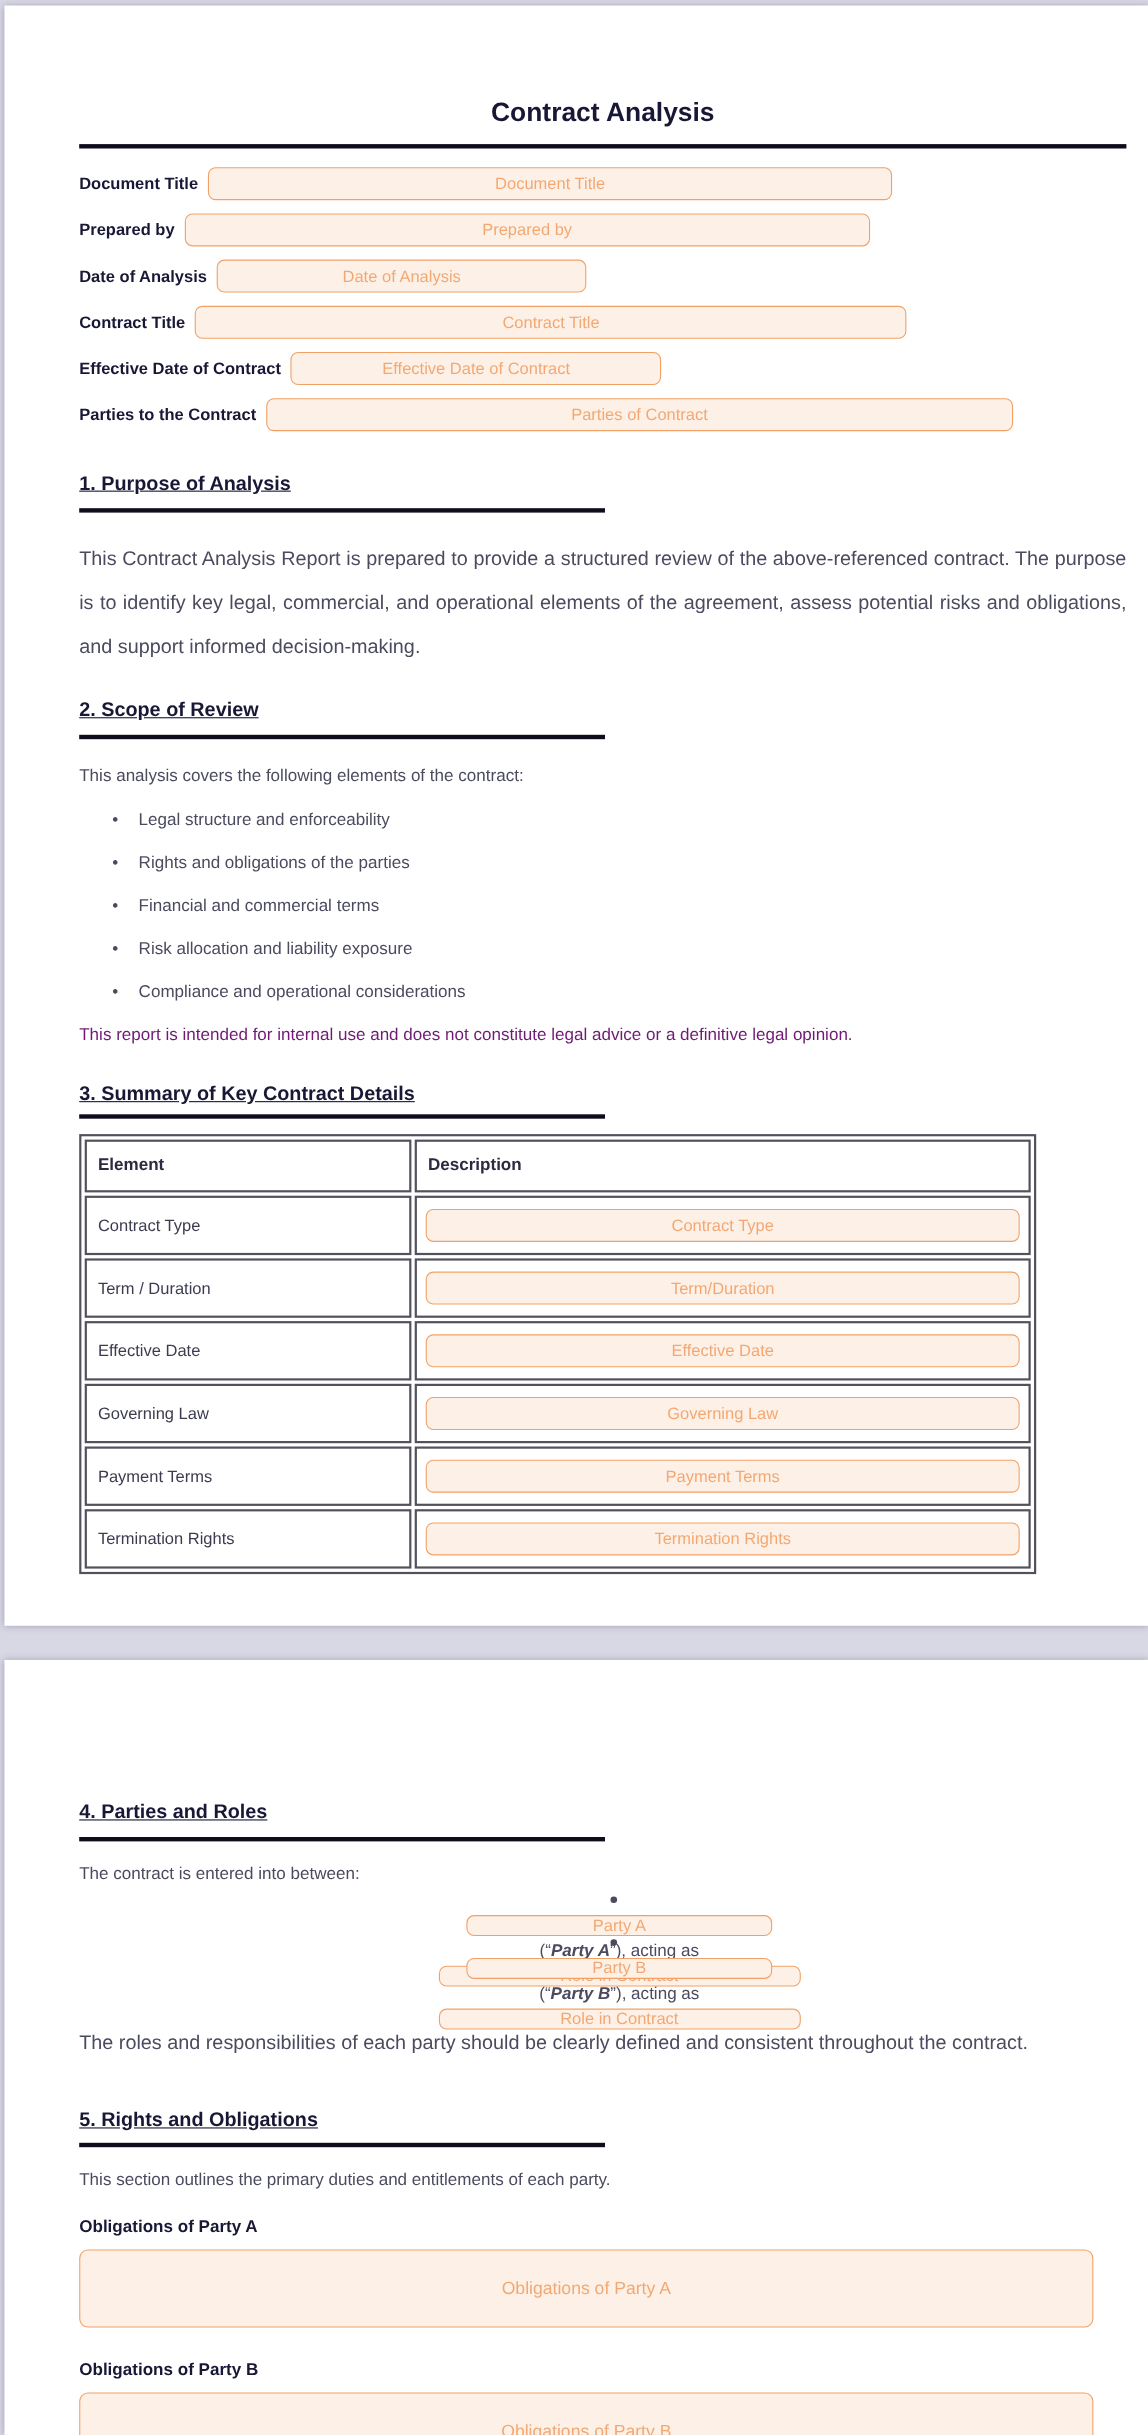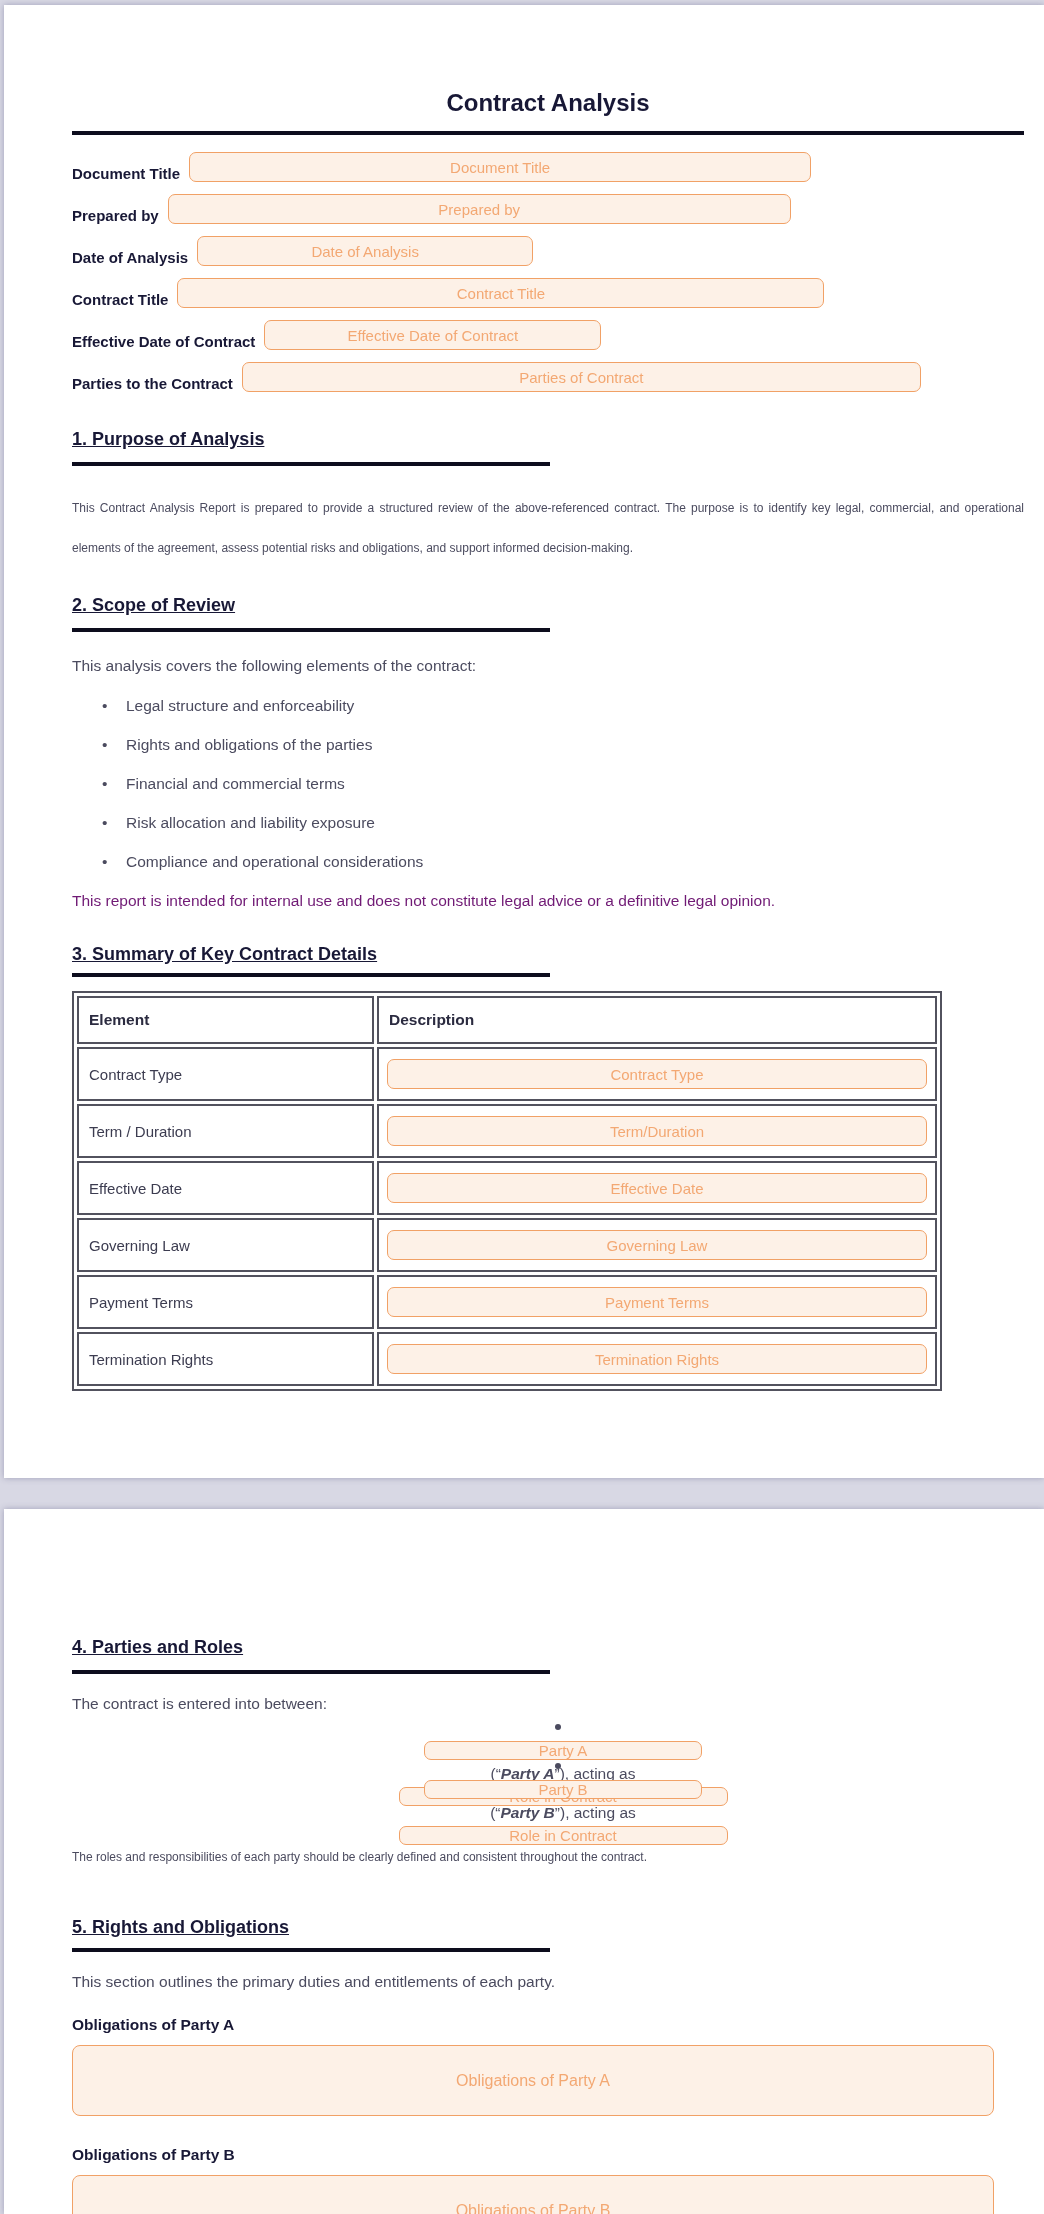--- a/index.html
+++ b/index.html
@@ -18,40 +18,40 @@
   .page-gap { height:31px; }
   .page2 { height:705px; padding-top:127px; overflow:hidden; }
 
   .doc-title {
     margin:0; padding-top:83px; text-align:center;
     font-size:24px; line-height:29px; font-weight:bold; color:#181836;
   }
   .title-rule { height:4px; background:#0d0d1d; margin-top:14px; }
 
   .form-rows { margin-top:17px; }
-  .form-row { display:flex; align-items:flex-end; height:30px; margin-bottom:12px; }
+  .form-row { display:flex; align-items:center; height:30px; margin-bottom:12px; }
   .form-label {
     font-weight:bold; font-size:15px; color:#181836;
     white-space:nowrap; margin-right:9px;
   }
   .tfield {
     height:30px; border:1.5px solid #f1a166; border-radius:7px;
     background:#fdf1e7; outline:none; text-align:center;
     font-family:"Liberation Sans", sans-serif;
     font-size:15px; color:#b06a2c; padding:0 8px;
   }
   .tfield::placeholder { color:#f3a873; opacity:1; }
 
   .sec-heading {
     margin:0; font-size:18px; line-height:22px; font-weight:bold; color:#181836;text-decoration:underline;
   }
   .heading-rule { height:4px; background:#0d0d1d; width:478px; margin-top:12px; }
 
   .body-p {
-    margin:0; font-size:12px; line-height:40px; color:#4b4b5f;
+    margin:0; font-size:18px; line-height:40px; color:#4b4b5f;
     text-align:justify;
   }
   .intro-p { margin:0; font-size:15.5px; line-height:40px; color:#4b4b5f; }
 
   .sec1 { margin-top:36px; }
   .sec1 .body-p { margin-top:22px; }
 
   .sec2 { margin-top:26px; }
   .sec2 .intro-p { margin-top:14px; line-height:40px; }
   .bullet-list { margin:0 0 0 30px; padding:0; list-style:none; }

